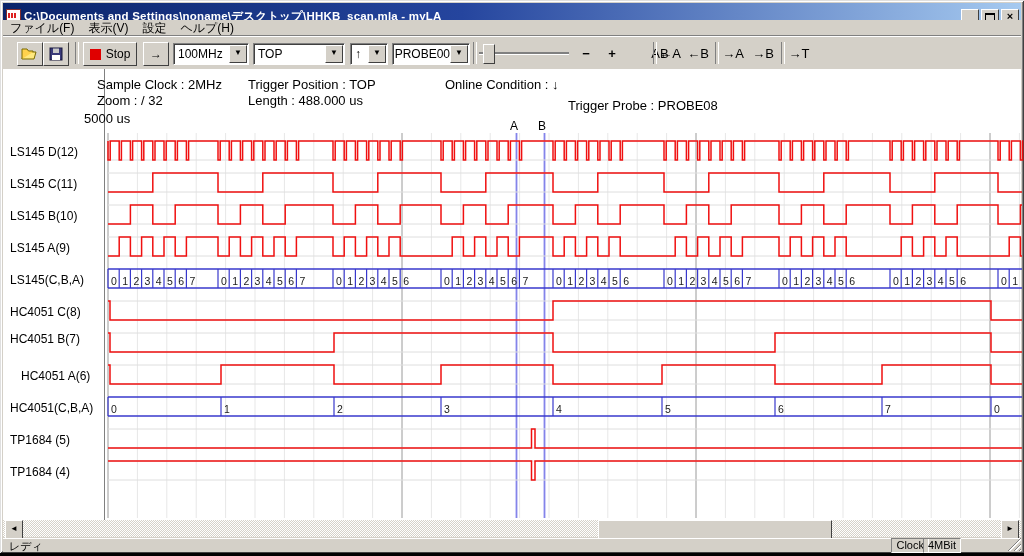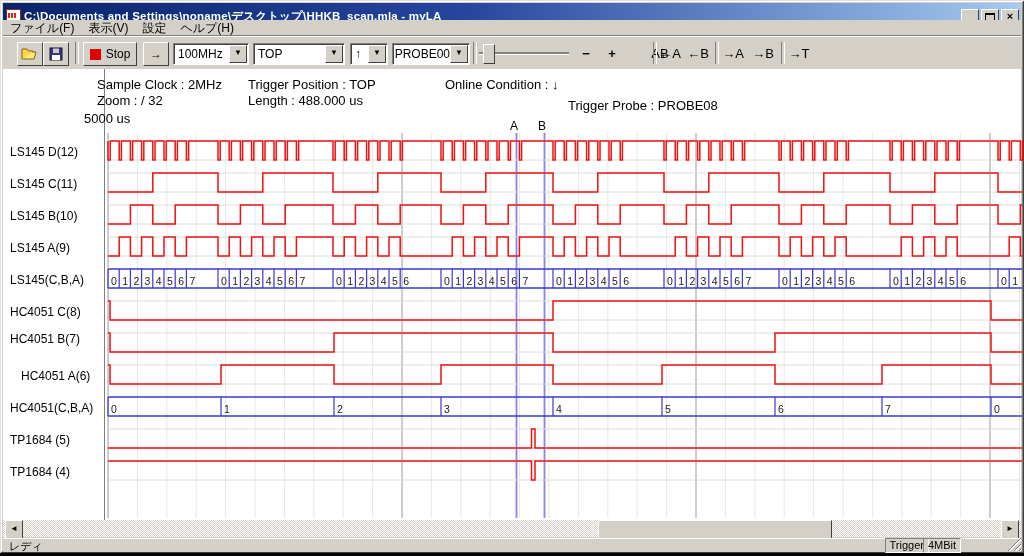--- a/index.html
+++ b/index.html
@@ -380,18 +380,18 @@
     </svg>
 
   <div class="hscroll">
     <div class="sc-btn" style="left:2px;"><span>◄</span></div>
     <div class="sc-thumb" style="left:595px;width:232px;"></div>
     <div class="sc-btn" style="right:2px;"><span>►</span></div>
   </div>
 
   <div class="statusbar">
     <span class="status-ready">レディ</span>
-    <span class="status-panel" style="right:92px;">Trigger</span>
+    <span class="status-panel" style="right:92px;">Clock</span>
     <span class="status-panel" style="right:60px;">4MBit</span>
     <span class="grip"></span>
   </div>
 
 </div>
 
 </body></html>

